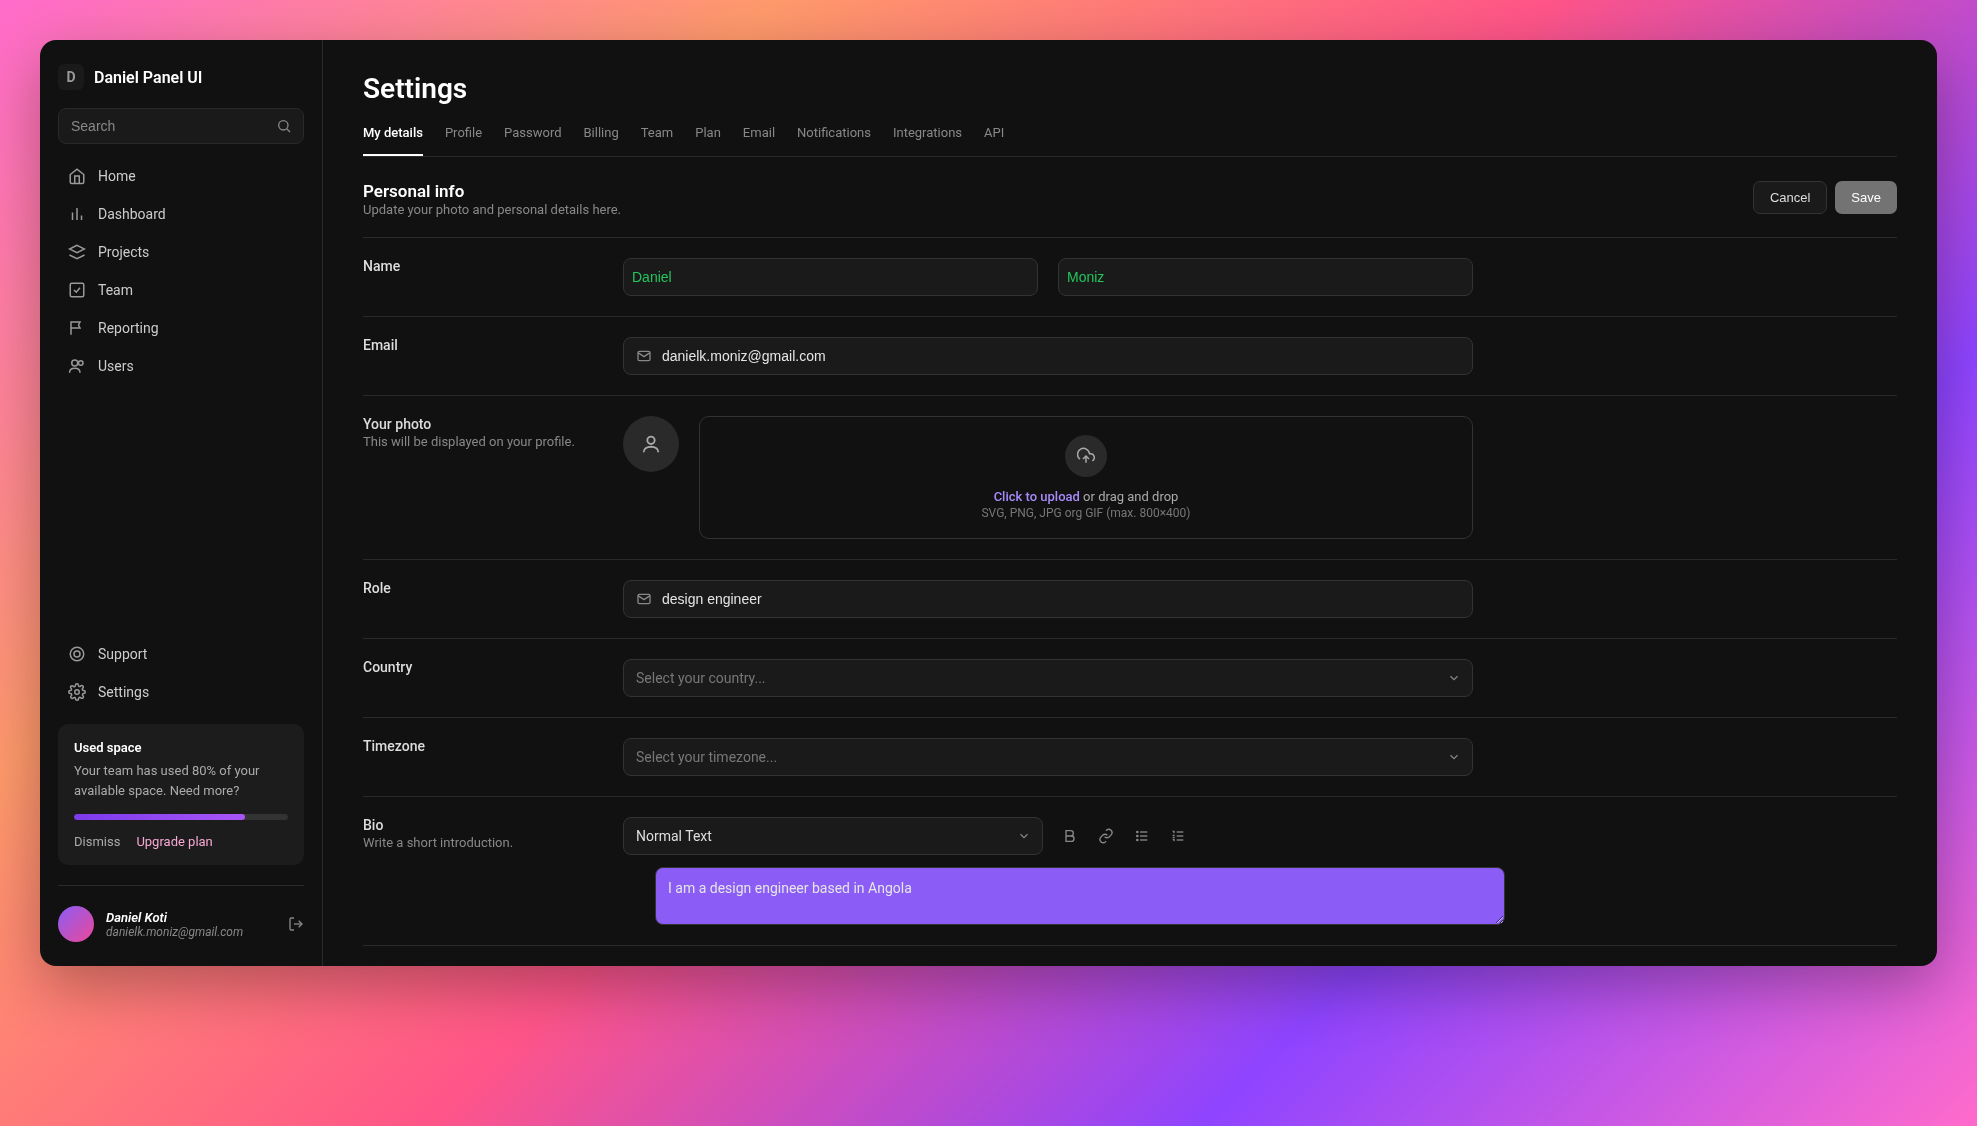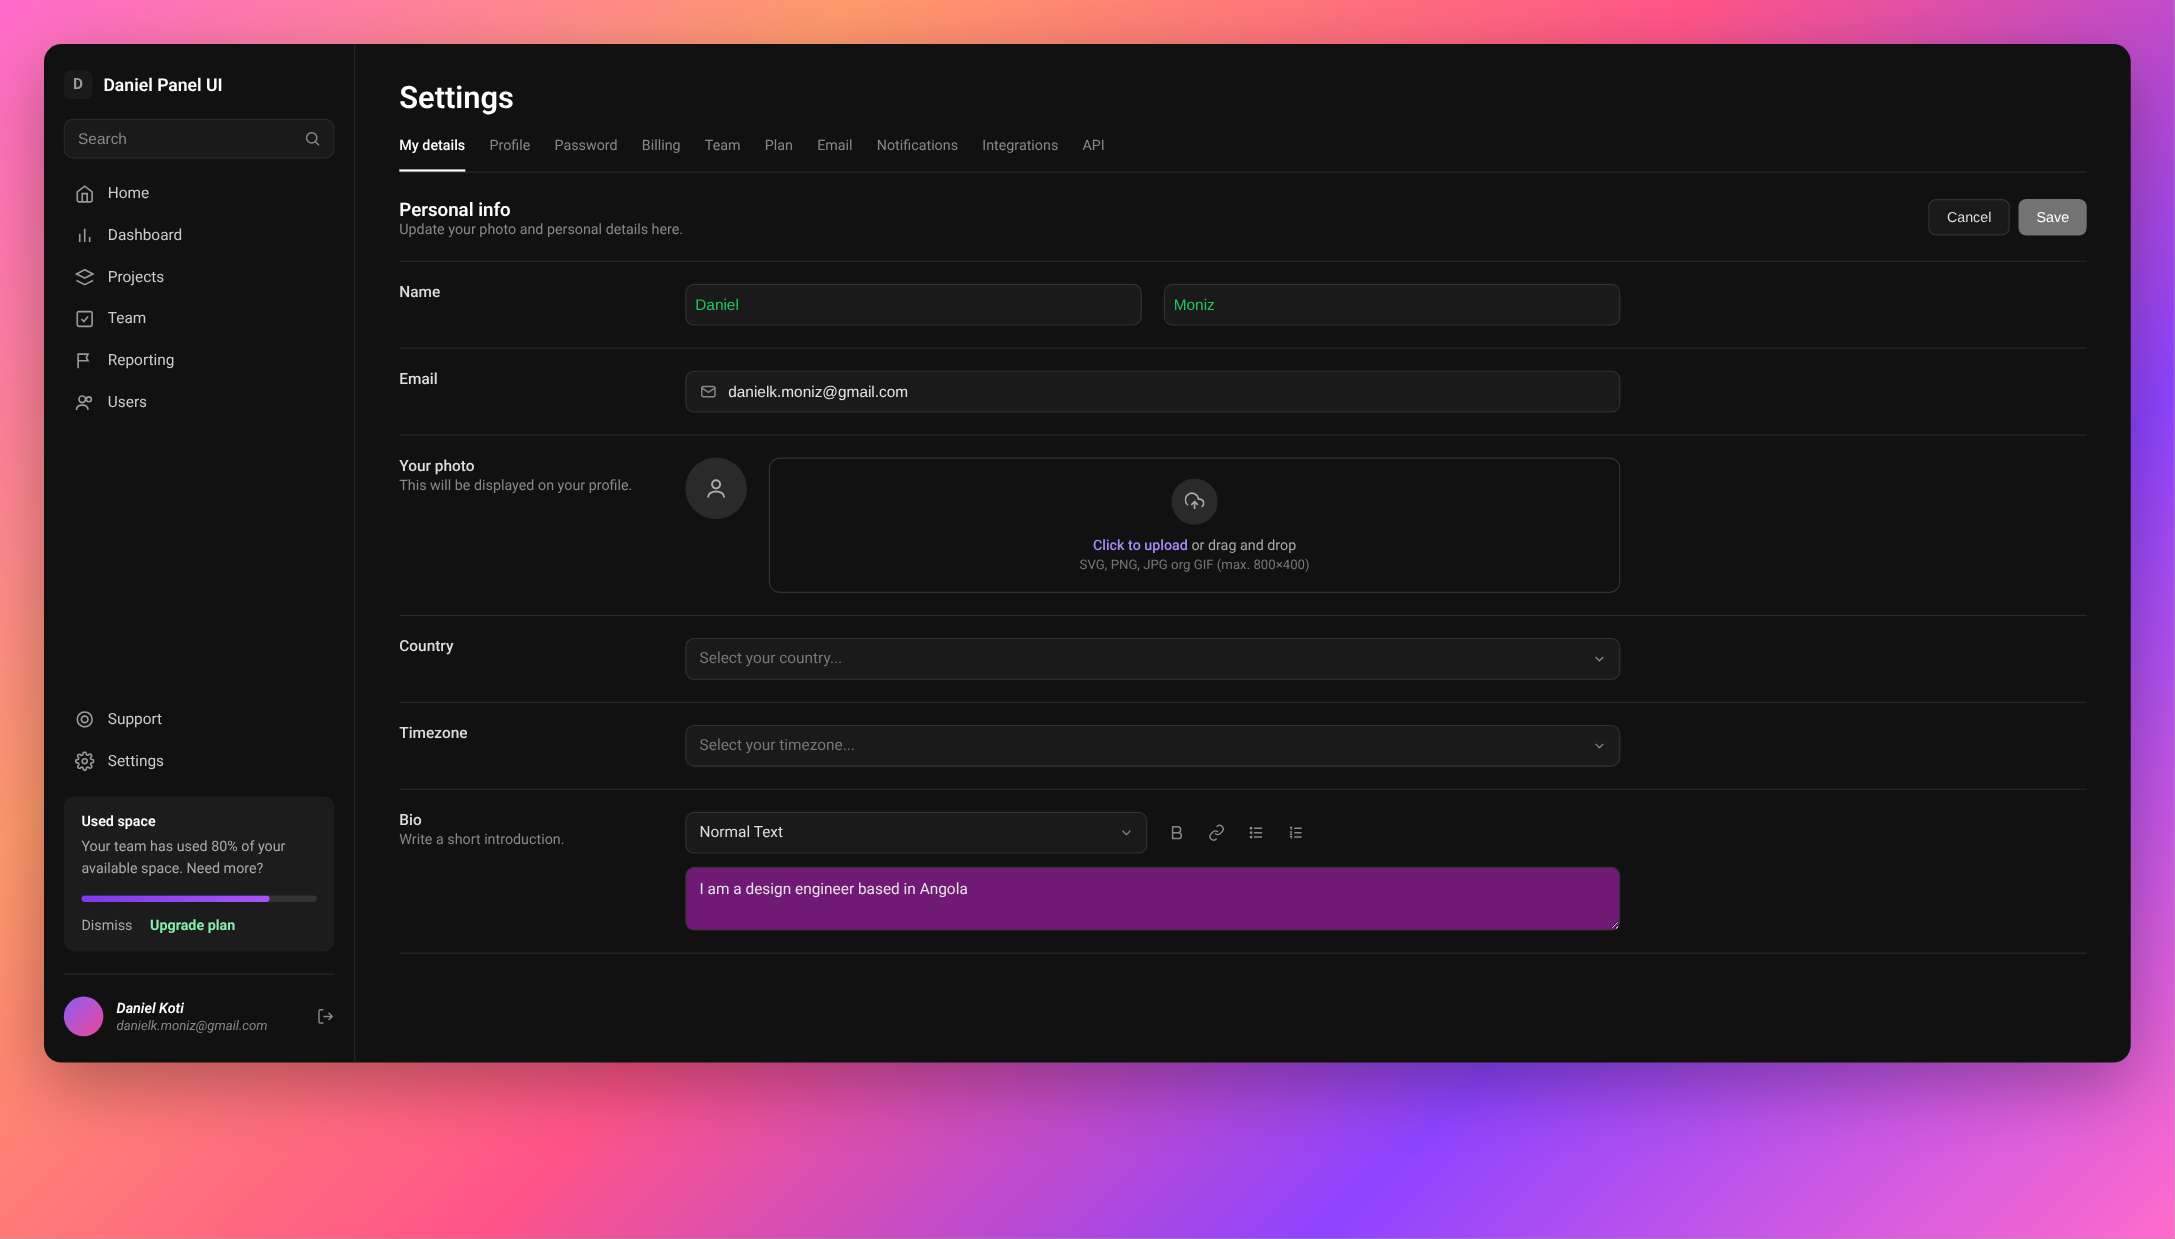--- a/index.html
+++ b/index.html
@@ -108,21 +108,21 @@
 }
 .progress-fill {
   height: 100%;
   width: 80%;
   background: linear-gradient(90deg, #7c3aed, #a855f7);
   border-radius: 3px;
 }
 .card-actions { display: flex; gap: 16px; font-size: 13px; }
 .card-actions span { cursor: pointer; }
 .dismiss { color: #aaa; }
-.upgrade { color: #86efac; font-weight: 700; }
+.upgrade { color: #f9a8d4; font-weight: 400; }
 .profile {
   display: flex;
   align-items: center;
   gap: 12px;
   padding-top: 20px;
   margin-top: 20px;
   border-top: 1px solid #2a2a2a;
 }
 .avatar {
   width: 36px;
@@ -304,29 +304,30 @@
   padding: 10px 28px 10px 12px;
   color: #ddd;
   font-size: 14px;
   appearance: none;
   cursor: pointer;
 }
 .bio-icons { display: flex; gap: 18px; color: #888; }
 .bio-icons span { cursor: pointer; width: 18px; height: 18px; display: flex; align-items: center; justify-content: center; }
 .textarea {
   width: 100%;
-  background: #701a75;
+  background: #8b5cf6;
   border: 1px solid #333;
   border-radius: 8px;
   padding: 12px;
   color: #e5e5e5;
   font-size: 14px;
   resize: vertical;
   min-height: 58px;
   font-family: inherit;
+  margin-left: 32px;
 }
 svg { display: block; }
 </style>
 </head>
 <body>
 
 <div class="app">
 
   <aside class="sidebar">
     <div class="brand">
@@ -522,20 +523,34 @@
                 <path d="M12 12v9"></path>
                 <path d="M20.4 18.4A5 5 0 0 0 18 9h-1.3A8 8 0 1 0 4 16.3"></path>
               </svg>
           </div>
           <div class="upload-text"><span class="link">Click to upload</span><span> or drag and drop</span></div>
           <div class="upload-hint">SVG, PNG, JPG org GIF (max. 800×400)</div>
         </div>
       </div>
     </div>
 
+    <div class="form-row">
+      <div class="form-label">Role</div>
+      <div class="form-fields">
+        <div class="input-with-icon">
+          <span class="icon">
+              <svg width="16" height="16" viewBox="0 0 24 24" fill="none" stroke="currentColor" stroke-width="2">
+                <rect x="3" y="5" width="18" height="14" rx="2"></rect>
+                <polyline points="3 7 12 13 21 7"></polyline>
+              </svg>
+            </span>
+          <input value="design engineer" style="">
+        </div>
+      </div>
+    </div>
 
     <div class="form-row">
       <div class="form-label">Country</div>
       <div class="form-fields">
         <div class="select-wrap">
           <div class="select">Select your country...</div>
           <span class="chevron">
               <svg width="14" height="14" viewBox="0 0 24 24" fill="none" stroke="currentColor" stroke-width="2">
                 <polyline points="6 9 12 15 18 9"></polyline>
               </svg>

